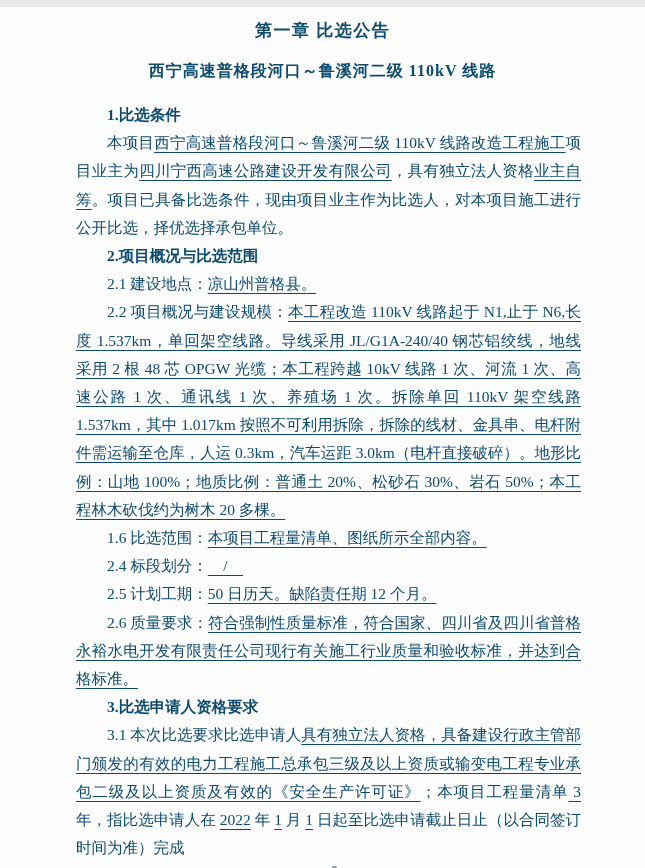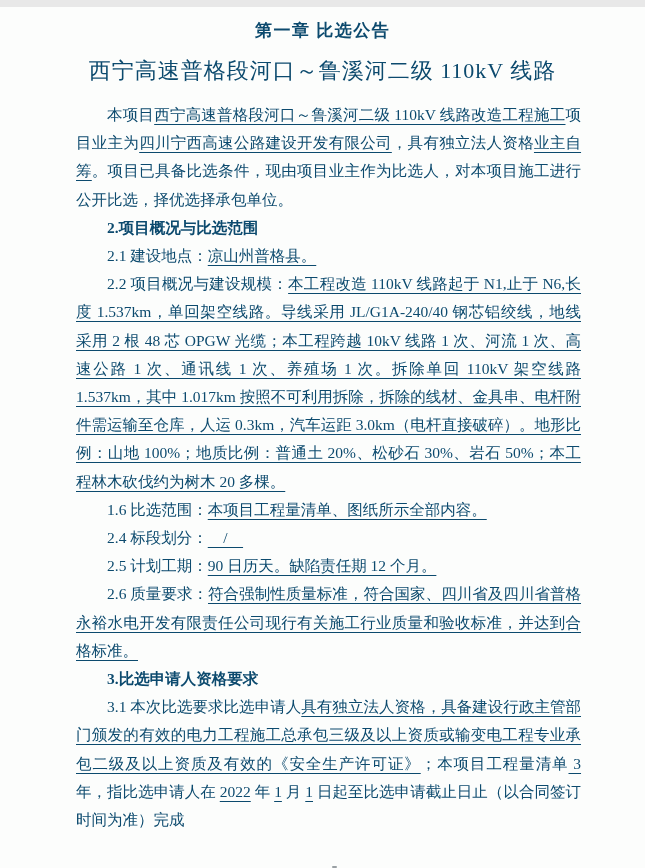--- a/index.html
+++ b/index.html
@@ -23,22 +23,22 @@
     text-align: center;
   }
   .chapter-title {
     font-size: 17px;
     font-weight: bold;
     letter-spacing: 1.5px;
     line-height: 24px;
     margin: 0 0 13px 0;
   }
   .doc-title {
-    font-size: 22px;
-    font-weight: normal;
+    font-size: 16px;
+    font-weight: bold;
     letter-spacing: 1px;
     line-height: 30px;
     margin: 0;
   }
   .body-text {
     margin-top: 15px;
     padding: 0 64px 0 76px;
     font-size: 15.5px;
     line-height: 28.2px;
     text-align: justify;
@@ -68,26 +68,27 @@
 </head>
 <body>
 
 <div class="page">
   <div class="titles">
     <h1 class="chapter-title">第一章  比选公告</h1>
     <h2 class="doc-title">西宁高速普格段河口～鲁溪河二级 110kV 线路</h2>
   </div>
 
   <div class="body-text">
+      <p class="heading"><span>1.比选条件</span></p>
       <p class="para"><span>本项目</span><span class="u">西宁高速普格段河口～鲁溪河二级 110kV 线路改造工程施工</span><span>项目业主为</span><span class="u">四川宁西高速公路建设开发有限公司</span><span>，具有独立法人资格</span><span class="u">业主自筹</span><span>。项目已具备比选条件，现由项目业主作为比选人，对本项目施工进行公开比选，择优选择承包单位。</span></p>
       <p class="heading"><span>2.项目概况与比选范围</span></p>
       <p class="para"><span>2.1 建设地点：</span><span class="u">凉山州普格县。</span></p>
       <p class="para"><span>2.2 项目概况与建设规模：</span><span class="u">本工程改造 110kV 线路起于 N1,止于 N6,长度 1.537km，单回架空线路。导线采用 JL/G1A-240/40 钢芯铝绞线，地线采用 2 根 48 芯 OPGW 光缆；本工程跨越 10kV 线路 1 次、河流 1 次、高速公路 1 次、通讯线 1 次、养殖场 1 次。拆除单回 110kV 架空线路 1.537km，其中 1.017km 按照不可利用拆除，拆除的线材、金具串、电杆附件需运输至仓库，人运 0.3km，汽车运距 3.0km（电杆直接破碎）。地形比例：山地 100%；地质比例：普通土 20%、松砂石 30%、岩石 50%；本工程林木砍伐约为树木 20 多棵。</span></p>
       <p class="para"><span>1.6 比选范围：</span><span class="u">本项目工程量清单、图纸所示全部内容。</span></p>
       <p class="para"><span>2.4 标段划分：</span><span class="u">　/　</span></p>
-      <p class="para"><span>2.5 计划工期：</span><span class="u">90 日历天。缺陷责任期 12 个月。</span></p>
+      <p class="para"><span>2.5 计划工期：</span><span class="u">50 日历天。缺陷责任期 12 个月。</span></p>
       <p class="para"><span>2.6 质量要求：</span><span class="u">符合强制性质量标准，符合国家、四川省及四川省普格永裕水电开发有限责任公司现行有关施工行业质量和验收标准，并达到合格标准。</span></p>
       <p class="heading"><span>3.比选申请人资格要求</span></p>
       <p class="para"><span>3.1 本次比选要求比选申请人</span><span class="u">具有独立法人资格，具备建设行政主管部门颁发的有效的电力工程施工总承包三级及以上资质或输变电工程专业承包二级及以上资质及有效的《安全生产许可证》</span><span>；本项目工程量清单</span><span class="u"> 3 </span><span>年，指比选申请人在 </span><span class="u">2022</span><span> 年 </span><span class="u">1</span><span> 月 </span><span class="u">1</span><span> 日起至比选申请截止日止（以合同签订时间为准）完成</span></p>
     </div>
 
   <div class="scan-speck"></div>
 </div>
 
 </body></html>

